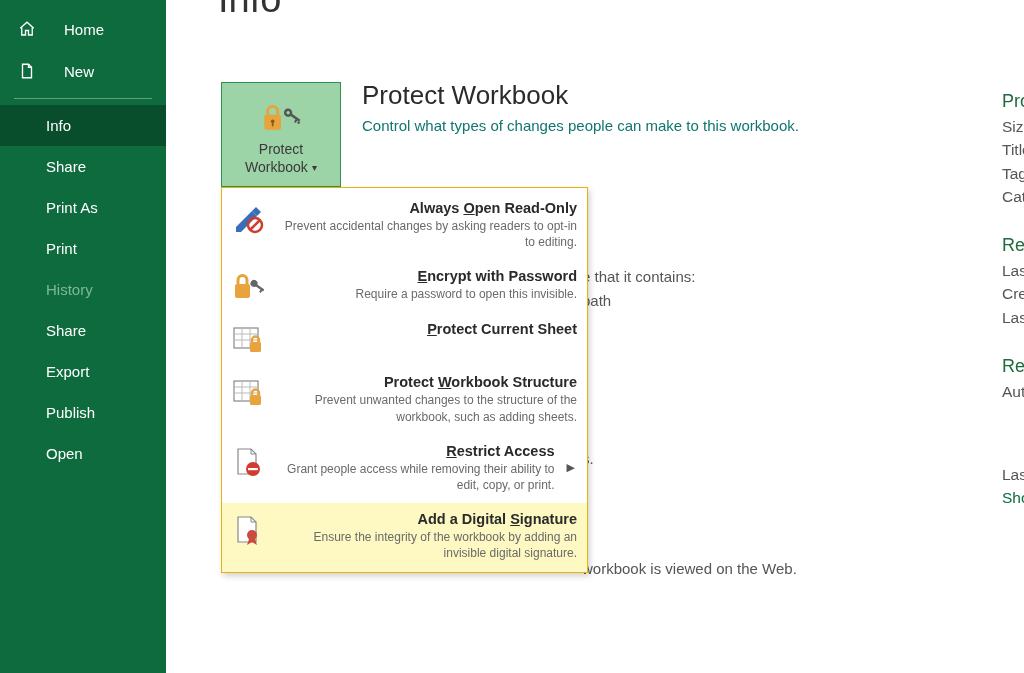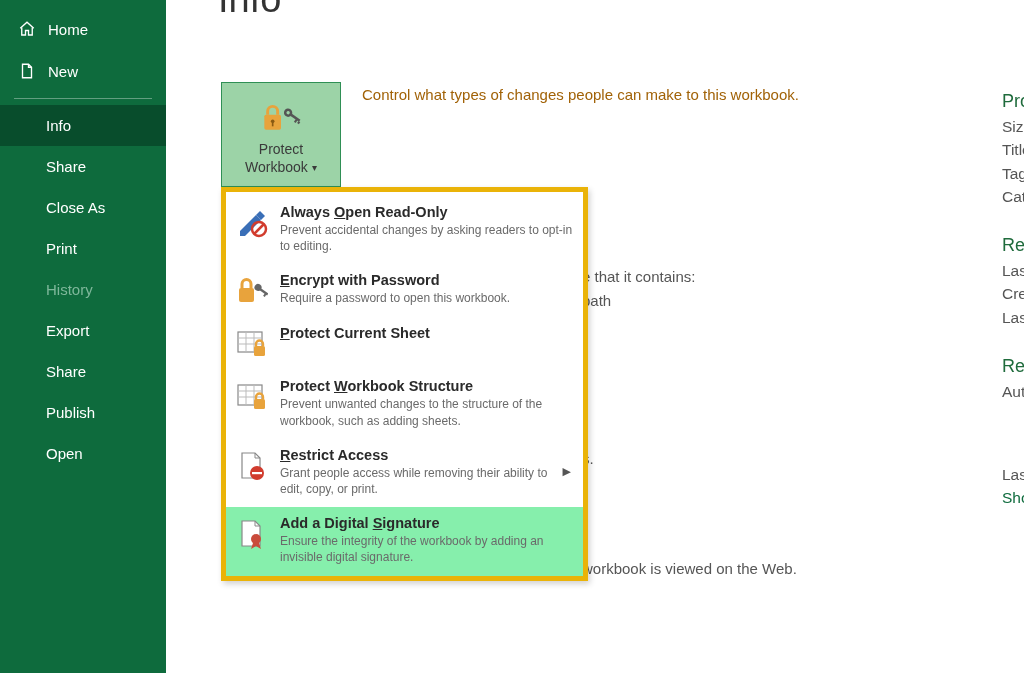--- a/index.html
+++ b/index.html
@@ -22,21 +22,21 @@
     width: 166px;
     background: #0e6b3d;
     color: #fff;
     display: flex;
     flex-direction: column;
     padding-top: 8px;
   }
   .side-item {
     display: flex;
     align-items: center;
-    gap: 12px;
+    gap: 28px;
     padding: 12px 18px 12px 18px;
     font-size: 15px;
     cursor: pointer;
     text-align: center;
   }
   .side-item.iconless { padding-left: 46px; }
   .side-item.selected { background: #084d2c; }
   .side-item.disabled { color: #7eb79a; cursor: default; }
   .side-divider {
     margin: 6px 14px 6px 14px;
@@ -93,49 +93,50 @@
     left: 196px; top: 80px;
   }
   .section-head h2 {
     margin: 0;
     font-weight: 400;
     font-size: 26px;
     color: #2b2b2b;
   }
   .section-head p {
     margin: 6px 0 16px 0;
-    color: #a16207;
+    color: #0f766e;
     font-size: 15px;
   }
 
   
   .bg-text {
     position: absolute;
     color: #555;
     font-size: 15px;
     white-space: nowrap;
   }
 
   
   .dropdown {
     position: absolute;
     left: 55px; top: 187px;
     width: 367px;
     background: #fff;
-    border: 5px solid #eab308;
+    border: 1px solid #eab308;
     box-shadow: 2px 3px 6px rgba(0,0,0,0.18);
     padding: 4px 0 0 0;
+    text-align: right;
   }
   .menu-item {
     display: flex;
     gap: 12px;
     padding: 8px 10px 10px 10px;
     cursor: pointer;
   }
-  .menu-item.hover { background: #86efac; }
+  .menu-item.hover { background: #fef9c3; }
   .menu-item .mi-icon {
     width: 32px; height: 32px;
     flex: 0 0 32px;
     margin-top: 3px;
     position: relative;
   }
   .menu-item .mi-text { flex: 1; }
   .menu-item .mi-title {
     font-weight: 600;
     color: #2a2a2a;
@@ -192,33 +193,33 @@
 
   <div class="side-divider"></div>
 
   <div class="side-item iconless selected">
     <span>Info</span>
   </div>
   <div class="side-item iconless">
     <span>Share</span>
   </div>
   <div class="side-item iconless">
-    <span>Close As</span>
+    <span>Print As</span>
   </div>
   <div class="side-item iconless">
     <span>Print</span>
   </div>
   <div class="side-item iconless disabled">
     <span>History</span>
   </div>
   <div class="side-item iconless">
+    <span>Share</span>
+  </div>
+  <div class="side-item iconless">
     <span>Export</span>
-  </div>
-  <div class="side-item iconless">
-    <span>Share</span>
   </div>
   <div class="side-item iconless">
     <span>Publish</span>
   </div>
   <div class="side-item iconless">
     <span>Open</span>
   </div>
 </div>
 
 <div class="main">
@@ -239,20 +240,21 @@
         <rect x="44" y="15" width="2.5" height="3" fill="#555"></rect>
       </g>
     </svg>
     <div>Protect</div>
     <div>
       <span>Workbook</span><span class="caret">▾</span>
     </div>
   </div>
 
   <div class="section-head">
+    <h2>Protect Workbook</h2>
     <p>Control what types of changes people can make to this workbook.</p>
   </div>
 
   <div class="bg-text" style="left:416px; top:268px">e that it contains:</div>
   <div class="bg-text" style="left:416px; top:292px">path</div>
   <div class="bg-text" style="left:416px; top:450px">s.</div>
   <div class="bg-text" style="left:416px; top:560px">workbook is viewed on the Web.</div>
 
   <div class="dropdown">
 
@@ -278,21 +280,21 @@
             <path d="M6 13V9a4.5 4.5 0 0 1 9 0v4" fill="none" stroke="#e8a33c" stroke-width="3"></path>
             <g transform="rotate(35 23 18)">
               <circle cx="19" cy="14" r="3.5" fill="#666"></circle>
               <rect x="21" y="13" width="10" height="2.4" fill="#666"></rect>
               <rect x="28" y="15" width="2" height="3" fill="#666"></rect>
             </g>
           </svg>
       </div>
       <div class="mi-text">
         <div class="mi-title"><span></span><span class="ul">E</span><span>ncrypt with Password</span></div>
-        <div class="mi-desc">Require a password to open this workbook.</div>
+        <div class="mi-desc">Require a password to open this invisible.</div>
       </div>
     </div>
 
     <div class="menu-item">
       <div class="mi-icon">
         <svg viewBox="0 0 32 32">
             <rect x="2" y="4" width="24" height="20" fill="#fff" stroke="#888" stroke-width="1.2"></rect>
             <line x1="2" y1="10" x2="26" y2="10" stroke="#bbb"></line>
             <line x1="2" y1="16" x2="26" y2="16" stroke="#bbb"></line>
             <line x1="10" y1="4" x2="10" y2="24" stroke="#bbb"></line>

